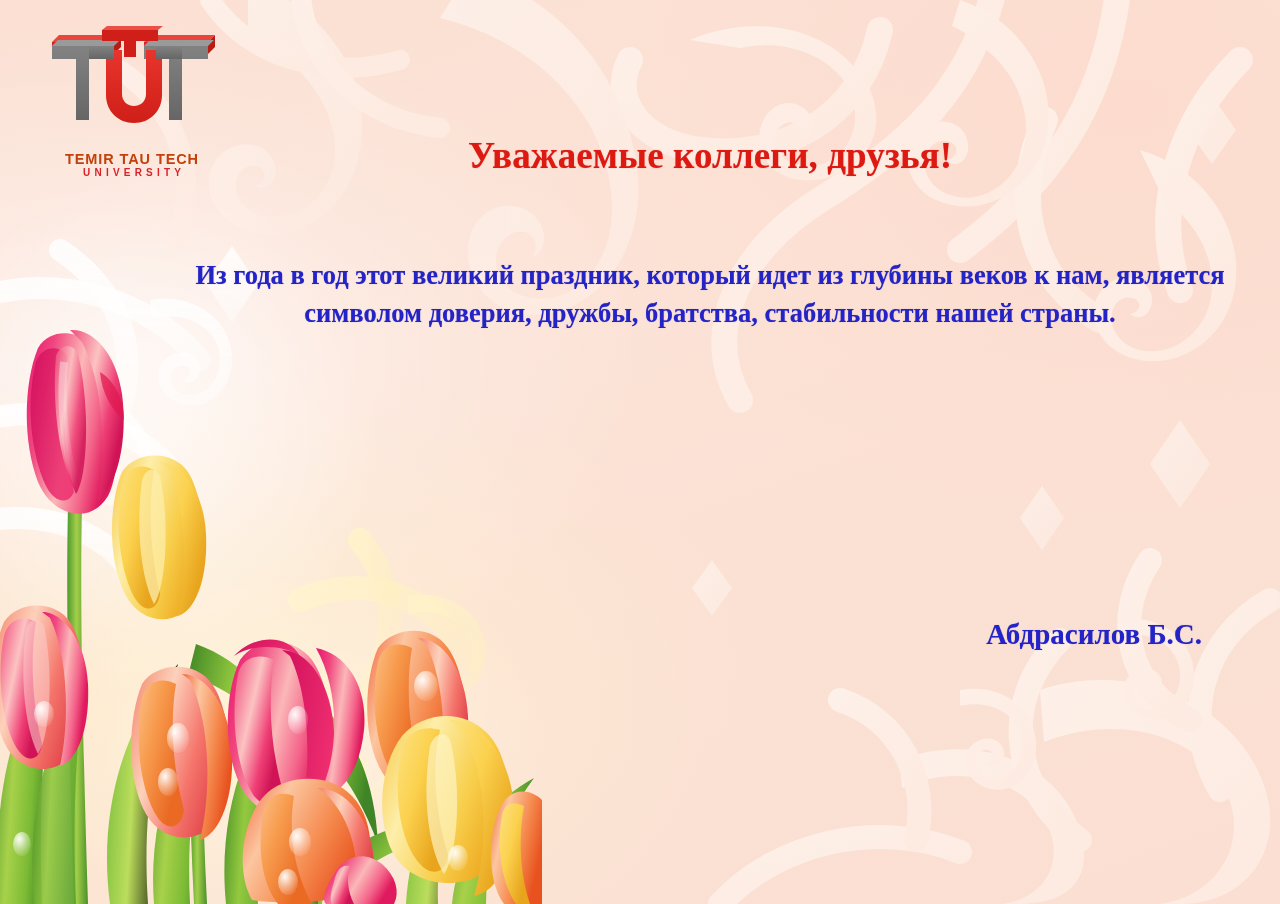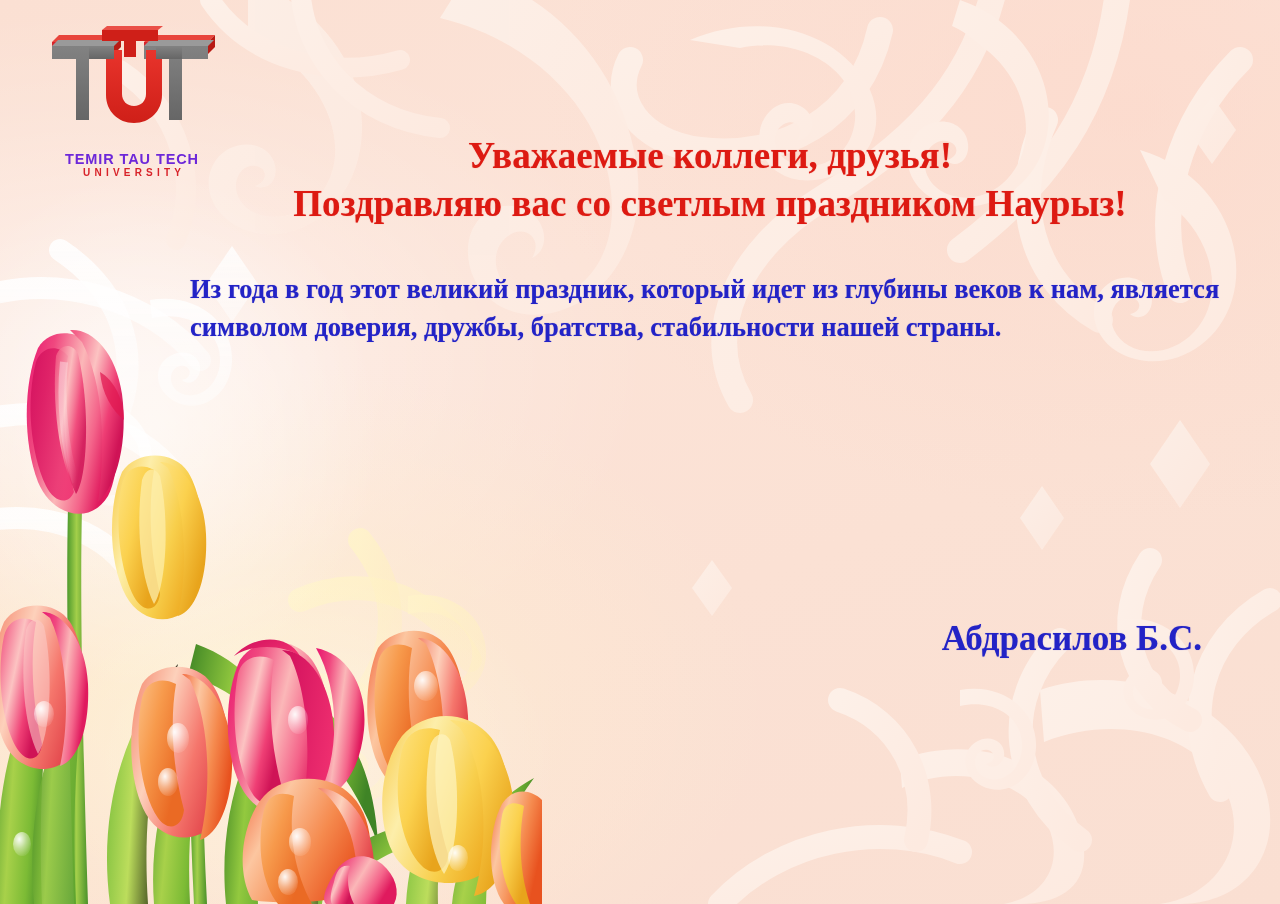--- a/index.html
+++ b/index.html
@@ -65,39 +65,40 @@
     position: absolute;
     left: 0;
     width: 1040px;
     color: #2323c6;
     font-weight: 700;
     font-size: 26.5px;
     line-height: 1.455;
     text-shadow: 0 0 1px rgba(35,35,198,.4);
   }
   .para-1 {
-    top: 243px;
+    top: 229px;
+    text-align: center;
     text-indent: 0;
   }
   .para-2 {
     top: 355px;
     text-align: justify;
     text-align-last: center;
     hyphens: none;
   }
 
   .signature {
     position: absolute;
     top: 613px;
     left: 0;
     width: 1040px;
     text-align: right;
     color: #2323c6;
     font-weight: 700;
-    font-size: 35px;
+    font-size: 29px;
     line-height: 1.46;
     padding-right: 28px;
     box-sizing: border-box;
     text-shadow: 0 0 1px rgba(35,35,198,.4);
   }
   .signature span { display: block; }
 
   
   .logo {
     position: absolute;
@@ -110,21 +111,21 @@
   .logo .name {
     position: absolute;
     left: 2px;
     top: 126px;
     width: 172px;
     text-align: center;
     font-family: "Liberation Sans", "DejaVu Sans", sans-serif;
   }
   .logo .name .l1 {
     display: block;
-    color: #6d28d9;
+    color: #c2410c;
     font-size: 14.5px;
     font-weight: 700;
     letter-spacing: .9px;
     line-height: 1.05;
   }
   .logo .name .l2 {
     display: block;
     color: #d8232a;
     font-size: 10px;
     font-weight: 700;
@@ -289,21 +290,20 @@
     <div class="name">
       <span class="l1">TEMIR TAU TECH</span>
       <span class="l2">UNIVERSITY</span>
     </div>
   </div>
 
   <div class="content">
 
     <div class="greeting">
       <span class="ln1">Уважаемые коллеги, друзья!</span>
-      <span class="ln2">Поздравляю вас со светлым праздником Наурыз!</span>
     </div>
 
     <p class="para para-1">Из года в год этот великий праздник, который идет из глубины веков к нам, является символом доверия, дружбы, братства, стабильности нашей страны.</p>
 
 
     <div class="signature">
       <span>Абдрасилов Б.С.</span>
     </div>
   </div>
 

